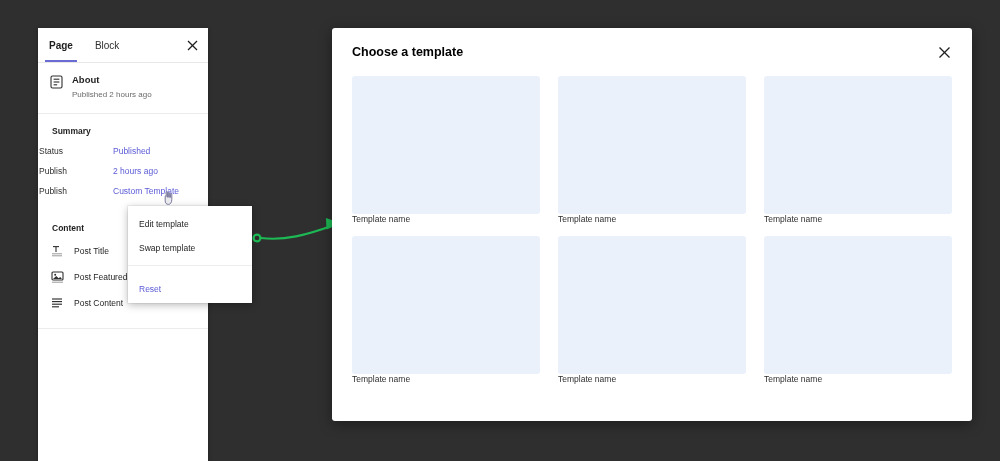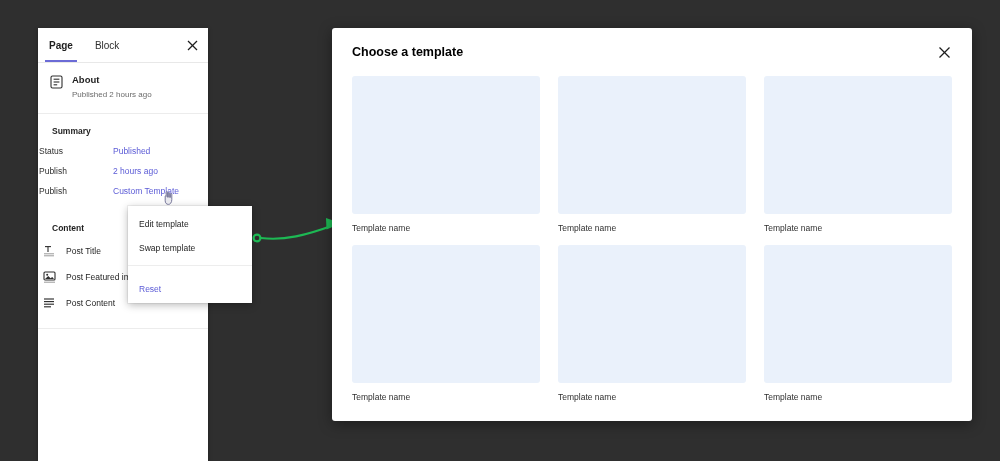--- a/index.html
+++ b/index.html
@@ -57,21 +57,21 @@
   .kv {
     display: flex; align-items: center;
     padding: 5px 1px; font-size: 8.5px;
   }
   .kv .k { color: #2f2f2f; width: 74px; flex: 0 0 74px; }
   .kv .v { color: #5b5bd6; cursor: pointer; }
 
   .content-sec { padding-top: 10px; }
   .citem {
     display: flex; align-items: center; gap: 10px;
-    padding: 6px 4px; font-size: 8.5px; color: #1e1e1e; cursor: pointer;
+    padding: 6px 12px; font-size: 8.5px; color: #1e1e1e; cursor: pointer;
   }
   .citem .cic { width: 14px; height: 14px; flex: 0 0 14px; display:flex; align-items:center; justify-content:center; }
   .list-divider { border-bottom: 1px solid #ececec; margin-top: 12px; }
 
   
   .menu {
     position: absolute; left: 128px; top: 206px;
     width: 124px; background: #fff;
     box-shadow: 0 2px 8px rgba(0,0,0,.28), 0 0 0 1px rgba(0,0,0,.05);
     padding: 6px 0 2px 0;
@@ -109,21 +109,21 @@
   }
   .grid {
     padding: 0 20px; display: grid;
     grid-template-columns: repeat(3, 1fr);
     column-gap: 18px; row-gap: 12px;
   }
   .card { display: flex; flex-direction: column; cursor: pointer; }
   .thumb {
     height: 138px; background: #eaf1fb; border-radius: 3px;
   }
-  .cname { font-size: 8.5px; color: #2f2f2f; margin-top: 9px; }
+  .cname { font-size: 8.5px; color: #2f2f2f; margin-top: 0; }
 </style>
 </head>
 <body>
 
 <div class="stage">
 
   <div class="sidebar">
 
     <div class="tabbar">
       <div class="tab active">

